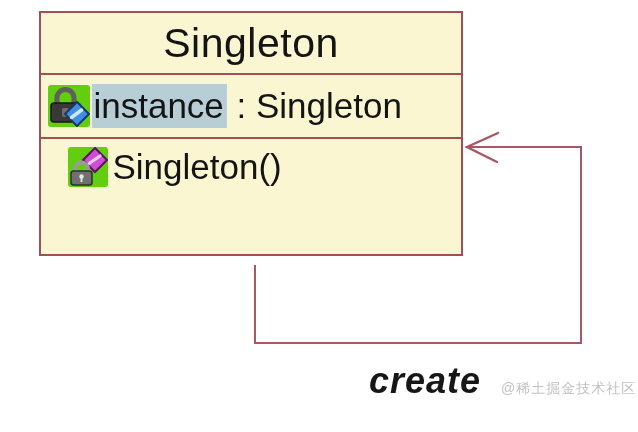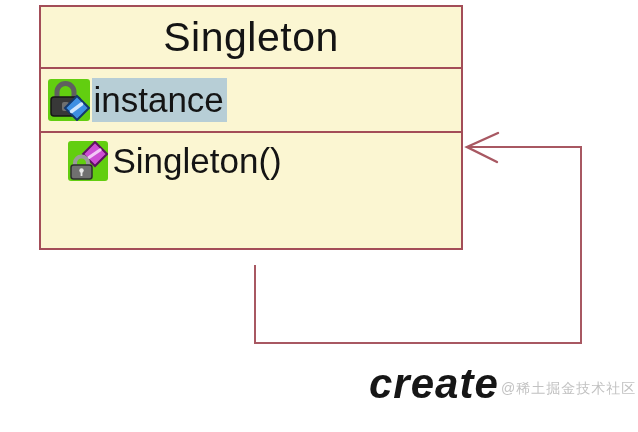--- a/index.html
+++ b/index.html
@@ -6,21 +6,21 @@
   .stage{
     position:relative;
     width:638px;height:432px;
     background:#ffffff;
     overflow:hidden;
     font-family:"Liberation Sans","DejaVu Sans",sans-serif;
   }
   
   .class-box{
     position:absolute;
-    left:39px;top:5px;
+    left:39px;top:11px;
     width:424px;height:245px;
     box-sizing:border-box;
     background:#fbf6d2;
     border:2px solid #a34d58;
   }
   .compartment-title{
     box-sizing:border-box;
     height:62px;
     border-bottom:2px solid #a34d58;
     display:flex;align-items:center;justify-content:center;
@@ -59,21 +59,21 @@
   .icon svg{display:block;}
   
   .assoc-svg{
     position:absolute;left:0;top:0;
     pointer-events:none;
   }
   
   .create-label{
     position:absolute;
     left:369px;top:360px;
-    font-size:42px;
+    font-size:36px;
     font-style:italic;
     font-weight:600;
     color:#161616;
     letter-spacing:1px;
   }
   .watermark{
     position:absolute;
     left:501px;top:380px;
     font-size:14px;
     color:#c2c2c2;
@@ -100,20 +100,21 @@
           <svg width="42" height="42" viewBox="0 0 42 42">
             <rect x="0" y="0" width="42" height="42" rx="3" fill="#62ce10"></rect>
             <path d="M9,20 v-7 a8.5,8.5 0 0 1 17,0 v7" fill="none" stroke="#5f5f5f" stroke-width="5"></path>
             <rect x="3" y="18" width="29" height="19" rx="3" fill="#383838" stroke="#161616" stroke-width="1.5"></rect>
             <rect x="14" y="23" width="7" height="9" rx="2" fill="#6f6f6f"></rect>
             <polygon points="29,17 41,29 29,41 17,29" fill="#3e8fe3" stroke="#14386b" stroke-width="2"></polygon>
             <path d="M23.5,32.5 L33.5,25" stroke="#cfe6ff" stroke-width="3.5" stroke-linecap="round" fill="none"></path>
           </svg>
         </span>
         <span class="member-text field-name-hl">instance</span>
+        <span class="member-text"> : Singleton</span>
       </div>
     </div>
 
     <div class="compartment-methods">
 
       <div class="member-row">
         <span class="icon">
           <svg width="40" height="40" viewBox="0 0 40 40">
             <rect x="0" y="0" width="40" height="40" rx="3" fill="#62ce10"></rect>
             <polygon points="27,1 39,13 27,25 15,13" fill="#cd4fd4" stroke="#5c1260" stroke-width="2"></polygon>

